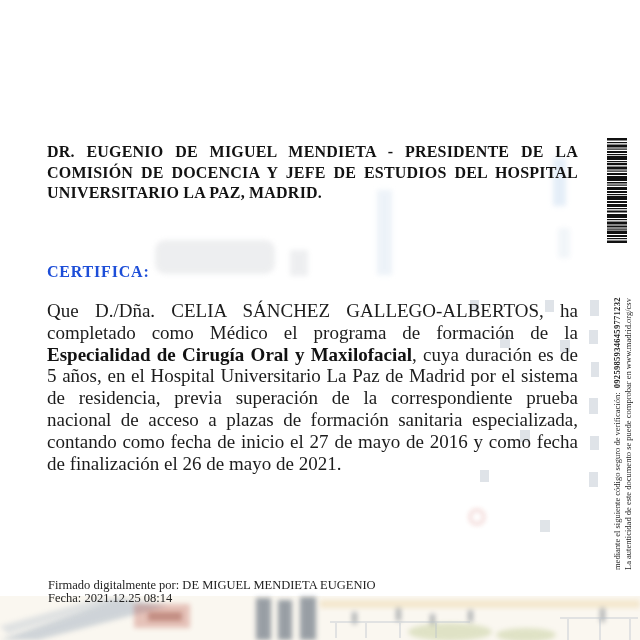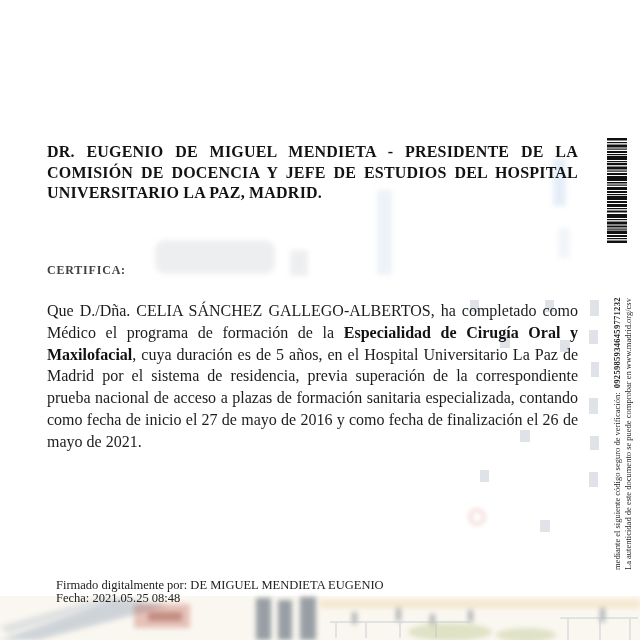--- a/index.html
+++ b/index.html
@@ -11,33 +11,33 @@
   }
   .bg-art { position:absolute; left:0; top:0; width:640px; height:640px; pointer-events:none; }
 
   .doc-header {
     position:absolute; left:47px; top:142px; width:531px;
     font-weight:bold; font-size:16px; line-height:20.5px;
     text-align:justify; color:#121212; letter-spacing:0.2px;
   }
   .certify-heading {
     position:absolute; left:47px; top:263px;
-    font-weight:bold; font-size:12px; letter-spacing:0.8px; color:#404040;
+    font-weight:bold; font-size:16px; letter-spacing:0.8px; color:#1d4ed8;
   }
   .para {
     position:absolute; left:47px; width:531px; margin:0;
-    font-size:16px; line-height:21.8px; text-align:justify; color:#1c1c1c;
+    font-size:19px; line-height:21.8px; text-align:justify; color:#1c1c1c;
   }
   .p1 { top:300px; }
   .p2 { top:451px; }
   .p3 { top:530px; }
   .para strong { font-weight:bold; color:#121212; }
 
   .signature-block {
-    position:absolute; left:56px; top:579px;
+    position:absolute; left:48px; top:579px;
     font-size:12.5px; line-height:12.5px; color:#222;
   }
 
   .barcode { position:absolute; left:607px; top:138px; width:20px; height:105px; }
 
   .csv-note {
     position:absolute; left:612px; top:570px;
     transform:rotate(-90deg); transform-origin:top left;
     width:332px; font-size:8.5px; line-height:11px;
     color:#242424; white-space:nowrap;
@@ -156,16 +156,16 @@
   <div class="doc-header">DR. EUGENIO DE MIGUEL MENDIETA - PRESIDENTE DE LA COMISIÓN DE DOCENCIA Y JEFE DE ESTUDIOS DEL HOSPITAL UNIVERSITARIO LA PAZ, MADRID.</div>
 
   <div class="certify-heading">CERTIFICA:</div>
 
   <p class="para p1"><span>Que D./Dña. CELIA SÁNCHEZ GALLEGO-ALBERTOS, ha completado como Médico el programa de formación de la </span><strong>Especialidad de Cirugía Oral y Maxilofacial</strong><span>, cuya duración es de 5 años, en el Hospital Universitario La Paz de Madrid por el sistema de residencia, previa superación de la correspondiente prueba nacional de acceso a plazas de formación sanitaria especializada, contando como fecha de inicio el 27 de mayo de 2016 y como fecha de finalización el 26 de mayo de 2021.</span></p>
 
 
 
   <div class="signature-block">
     <div>Firmado digitalmente por: DE MIGUEL MENDIETA EUGENIO</div>
-    <div>Fecha: 2021.05.25 08:48</div>
+    <div>Fecha: 2021.12.25 08:14</div>
   </div>
 
 </div>
 
 </body></html>

